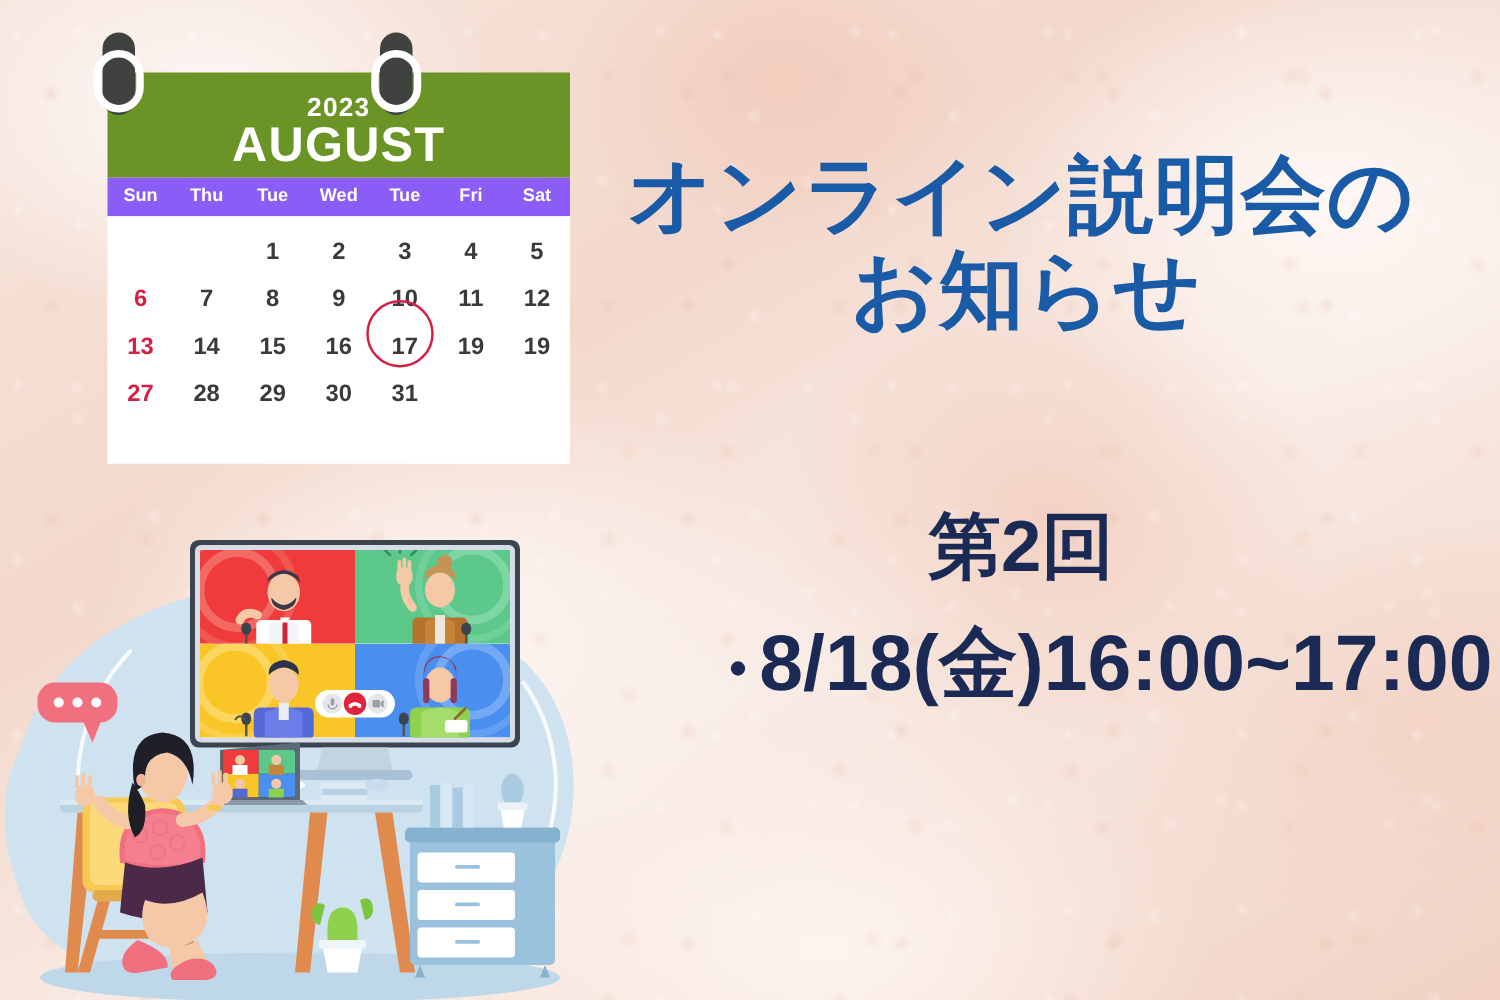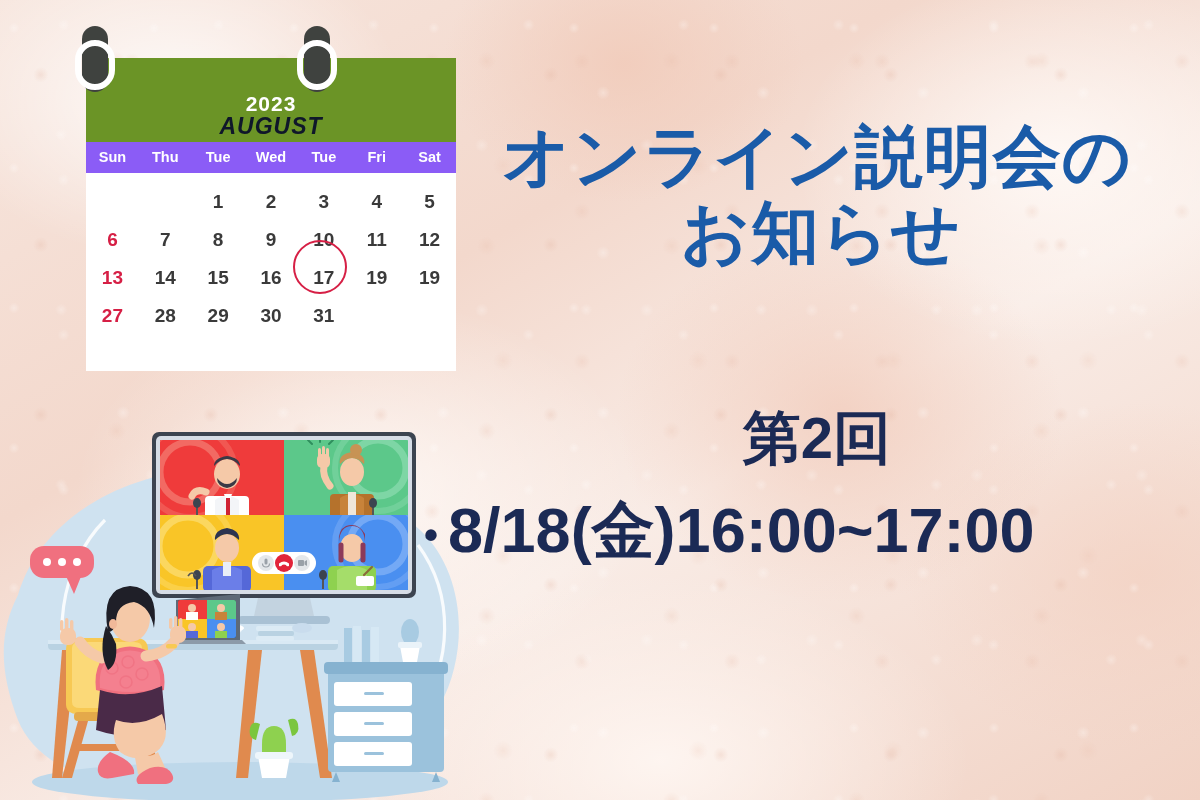--- a/index.html
+++ b/index.html
@@ -45,42 +45,42 @@
   .cal-clip{ position:absolute; width:26px; height:66px; border-radius:13px;
              background:#3f423f; top:-32px; z-index:7; }
   .cal-clip::after{ content:""; position:absolute; left:-7px; top:14px; width:40px; height:50px;
                     border:6px solid #fff; border-radius:20px; box-sizing:border-box; }
   #clip-left{ left:34px; }
   #clip-right{ left:256px; }
   .cal-head{ background:#6b9426; height:84px; position:relative; z-index:6;
              display:flex; flex-direction:column; align-items:center; justify-content:flex-end;
              padding-bottom:4px; }
   .cal-year{ color:#fff; font-size:21px; font-weight:bold; letter-spacing:1px; line-height:1; }
-  .cal-month{ color:#0f172a; font-size:23px; font-weight:bold; letter-spacing:1px; line-height:1.05;font-style:italic; }
+  .cal-month{ color:#ffffff; font-size:39px; font-weight:bold; letter-spacing:1px; line-height:1.05; }
   .cal-dowbar{ background:#8b5cf6; display:flex; }
   .cal-dowbar div{ flex:1; text-align:center; color:#fff; font-size:14.5px; font-weight:bold;
                    padding:7px 0 8px; }
   .cal-body{ background:#fff; padding:10px 0 36px; position:relative; }
   .cal-row{ display:flex; }
   .cal-row div{ flex:1; text-align:center; font-size:19px; font-weight:bold; color:#3a3a3a;
                 padding:8px 0; }
   .cal-row div.sun{ color:#d61f45; }
   .cal-row div.blank{ color:transparent; }
   #cal-circle{ position:absolute; width:54px; height:54px; border:2.5px solid #d61f45;
                border-radius:50%; left:207px; top:67px; pointer-events:none; }
 
   
   #headline{ position:absolute; left:452px; top:118px; width:730px; z-index:6;
              font-size:68px; font-weight:bold; color:#1a5ba8; line-height:1.12;
              letter-spacing:1px;text-align:center; }
   #headline .l2{ padding-left:8px; }
   #session{ position:absolute; left:452px; top:406px; width:730px; z-index:6;
             text-align:center; font-size:58px; font-weight:bold; color:#1b2a55; line-height:1.1; }
   #datetime{ position:absolute; left:424px; top:488px; width:770px; z-index:6;
-             text-align:left; font-size:63px; font-weight:bold; color:#1b2a55;
+             text-align:right; font-size:63px; font-weight:bold; color:#1b2a55;
              white-space:nowrap; }
   #datetime .bullet{ font-size:40px; vertical-align:middle; padding-right:10px; }
 
   
   #illustration{ position:absolute; left:0; bottom:0; width:480px; height:400px; z-index:4; }
   #illustration svg{ display:block; width:100%; height:100%; }
 </style>
 </head>
 <body>
 

